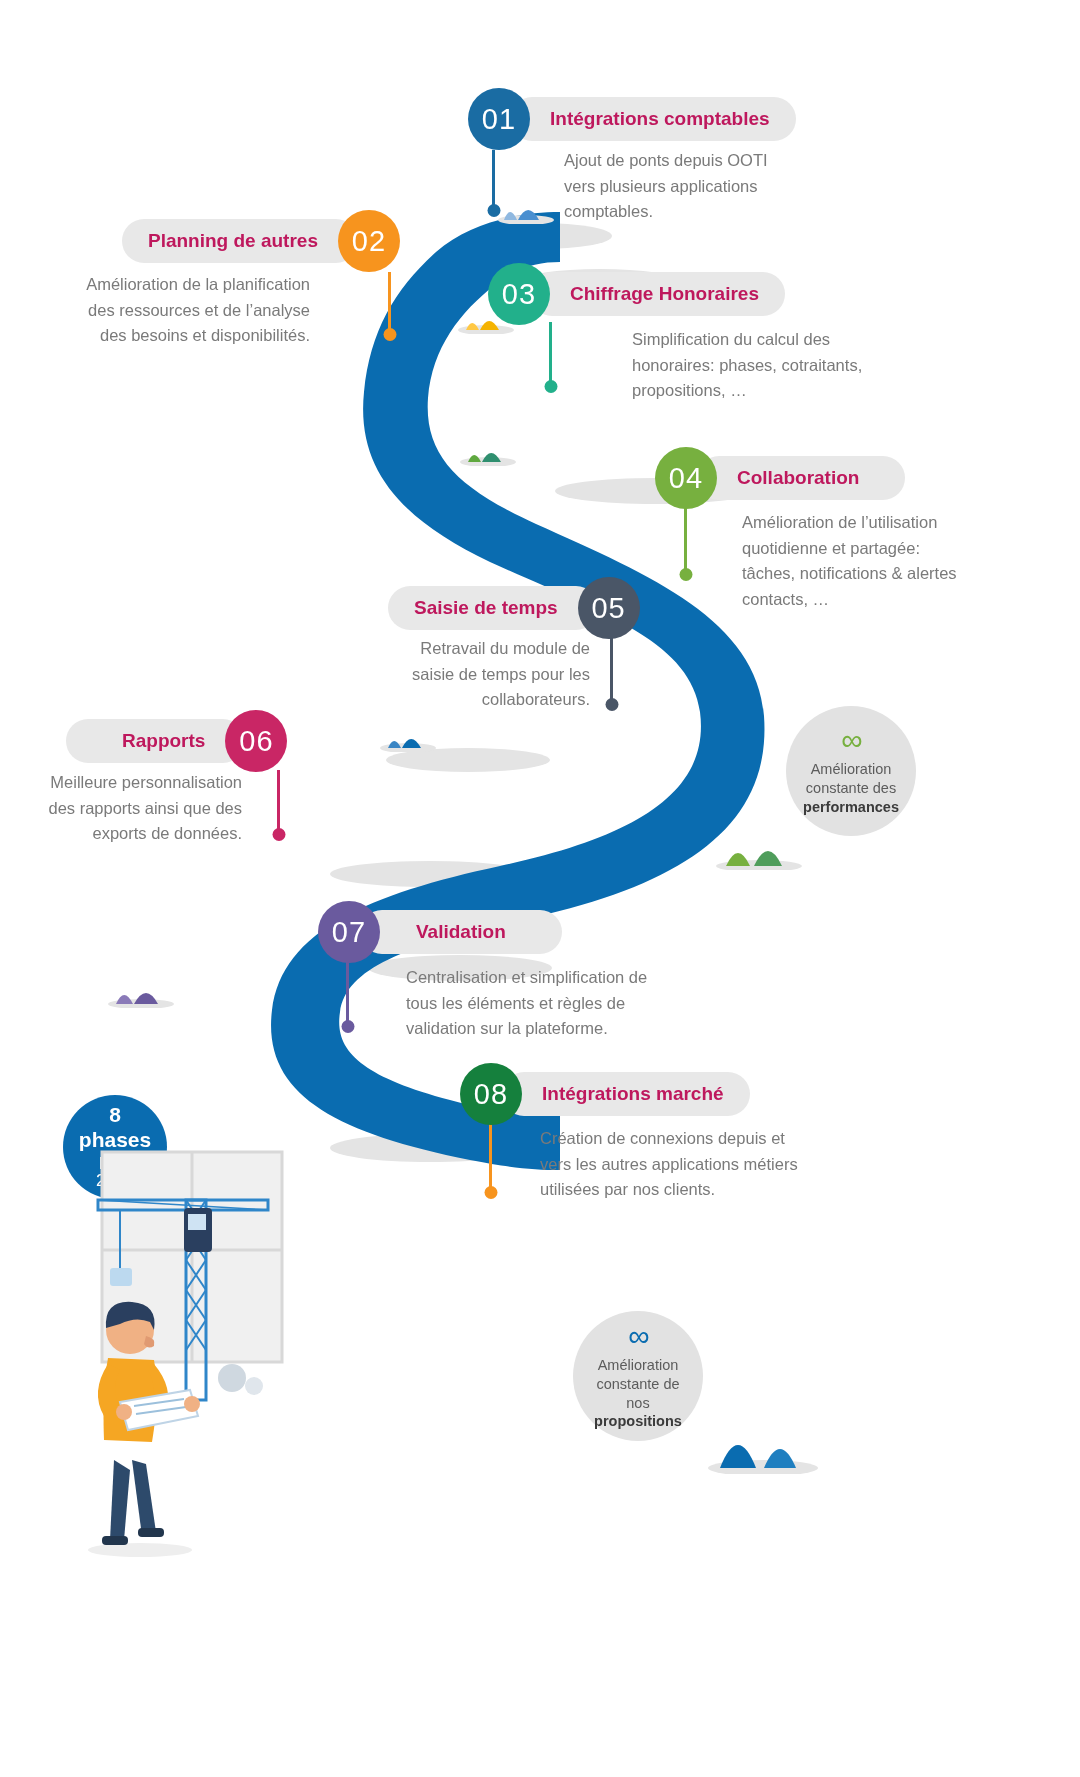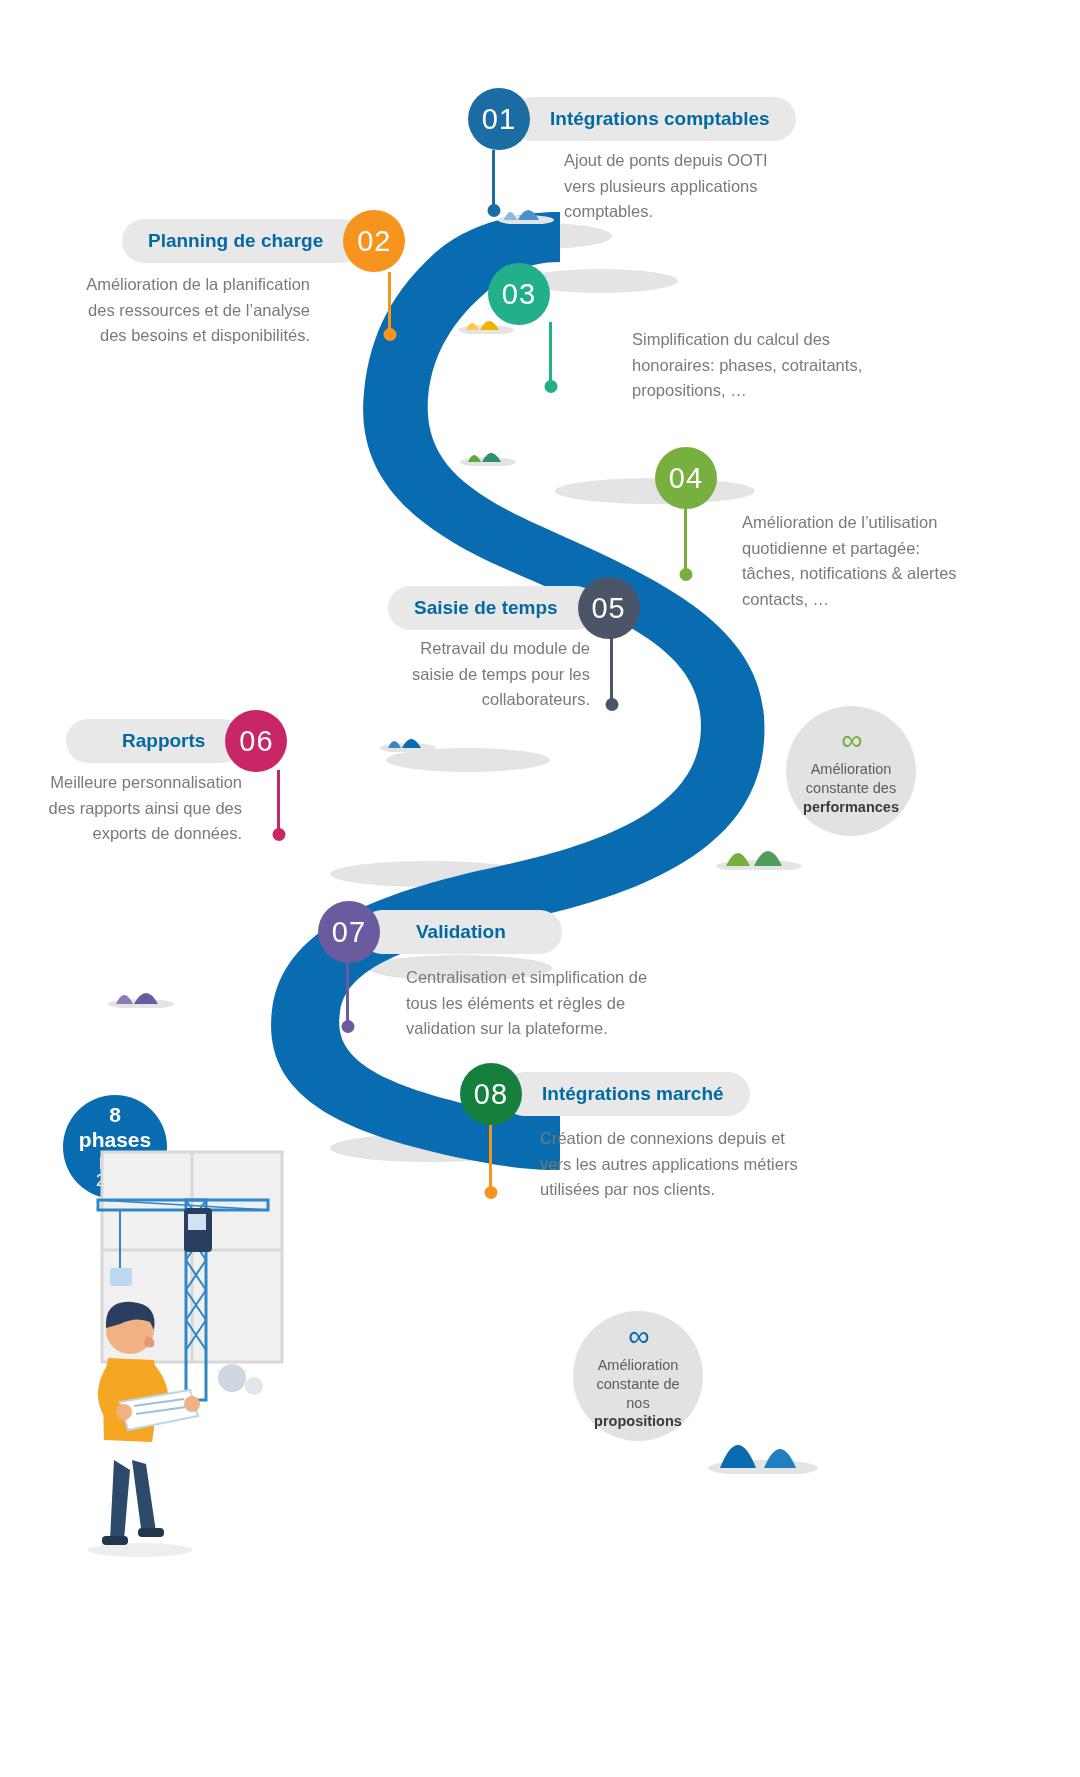--- a/index.html
+++ b/index.html
@@ -11,21 +11,21 @@
   }
   .stage { position:absolute; inset:0; }
   svg.road { position:absolute; left:0; top:0; width:1080px; height:1777px; }
 
   
   .phase { position:absolute; }
   .pill-row { position:absolute; display:flex; align-items:center; }
   .pill {
     background:#e8e8e8; border-radius:24px; height:44px;
     display:flex; align-items:center; padding:0 26px;
-    font-weight:bold; font-size:19px; color:#0369a1; white-space:nowrap;
+    font-weight:bold; font-size:19px; color:#be185d; white-space:nowrap;
   }
   .circle {
     width:62px; height:62px; border-radius:50%;
     display:flex; align-items:center; justify-content:center;
     color:#ffffff; font-size:29px; letter-spacing:1px;
     font-family:"Liberation Sans", sans-serif; font-weight:300;
     position:relative; z-index:3; flex:0 0 auto;
   }
   .desc {
     position:absolute; font-size:16.5px; line-height:1.55; color:#7a7a7a;
@@ -160,46 +160,48 @@
     <div class="desc right" style="left:564px; top:148px; width:300px;">Ajout de ponts depuis OOTI
 vers plusieurs applications
 comptables.</div>
   </div>
 
   <div class="phase">
     <div class="stem" style="left:388px; top:272px; height:64px; background:#f7941e;">
       <span class="dot" style="background:#f7941e;"></span>
     </div>
     <div class="pill-row" style="left:122px; top:210px;">
-      <div class="pill" style="margin-right:-20px; padding-right:40px;">Planning de charge</div>
+      <div class="pill" style="margin-right:-20px; padding-right:40px;">Planning de autres</div>
       <div class="circle" style="background:#f7941e;">02</div>
     </div>
     <div class="desc rightal" style="left:40px; top:272px; width:270px;">Amélioration de la planification
 des ressources et de l’analyse
 des besoins et disponibilités.</div>
   </div>
 
   <div class="phase">
     <div class="stem" style="left:549px; top:322px; height:66px; background:#22b08b;">
       <span class="dot" style="background:#22b08b;"></span>
     </div>
     <div class="pill-row" style="left:488px; top:263px;">
       <div class="circle" style="background:#22b08b;">03</div>
+      <div class="pill" style="margin-left:-20px; padding-left:40px;">Chiffrage Honoraires</div>
     </div>
     <div class="desc right" style="left:632px; top:327px; width:300px;">Simplification du calcul des
 honoraires: phases, cotraitants,
 propositions, …</div>
   </div>
 
   <div class="phase">
     <div class="stem" style="left:684px; top:508px; height:68px; background:#77b03f;">
       <span class="dot" style="background:#77b03f;"></span>
     </div>
     <div class="pill-row" style="left:655px; top:447px;">
       <div class="circle" style="background:#77b03f;">04</div>
+      <div class="pill" style="margin-left:-20px; padding-left:40px; padding-right:46px;">Collaboration</div>
     </div>
     <div class="desc right" style="left:742px; top:510px; width:292px;">Amélioration de l’utilisation
 quotidienne et partagée:
 tâches, notifications &amp; alertes
 contacts, …</div>
   </div>
 
   <div class="phase">
     <div class="stem" style="left:610px; top:636px; height:70px; background:#4a5667;">
       <span class="dot" style="background:#4a5667;"></span>

